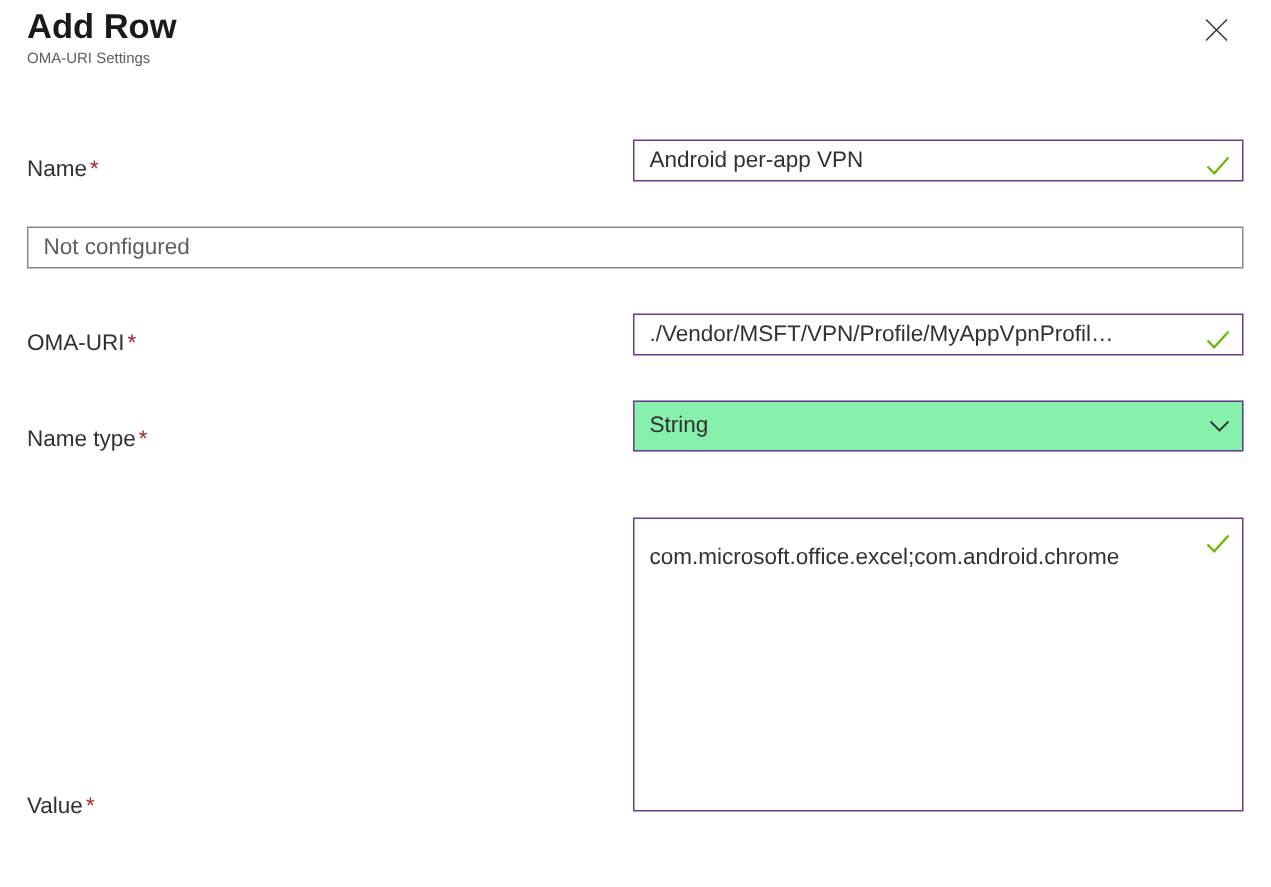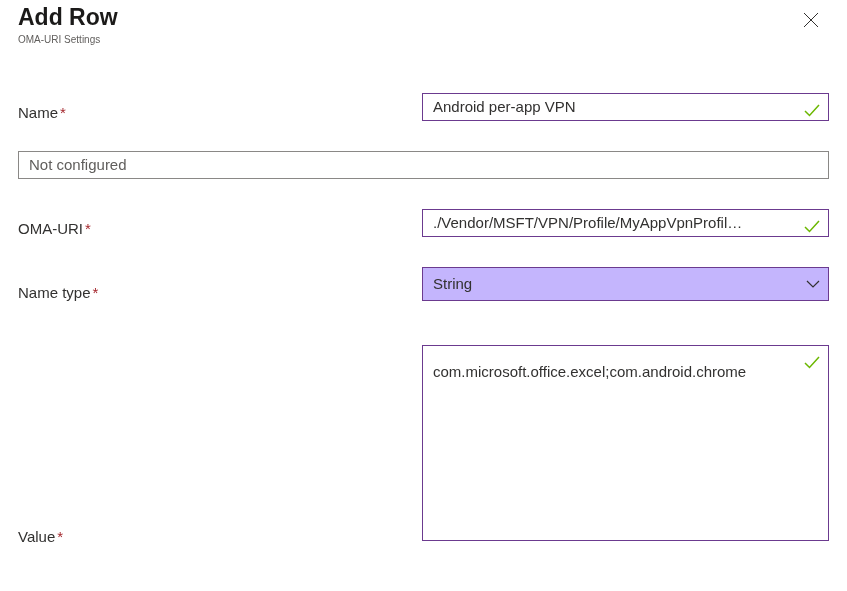--- a/index.html
+++ b/index.html
@@ -94,21 +94,21 @@
     .select-control {
       width: 100%;
       height: 34px;
       border: 1px solid #6b3a8f;
       padding: 0 34px 0 10px;
       font-size: 15px;
       color: #323130;
       display: flex;
       align-items: center;
       cursor: pointer;
-      background: #c4b5fd;
+      background: #86efac;
     }
     .textarea-input {
       width: 100%;
       height: 196px;
       border: 1px solid #6b3a8f;
       padding: 15px 34px 8px 10px;
       font-size: 15px;
       font-family: inherit;
       color: #323130;
       outline: none;

